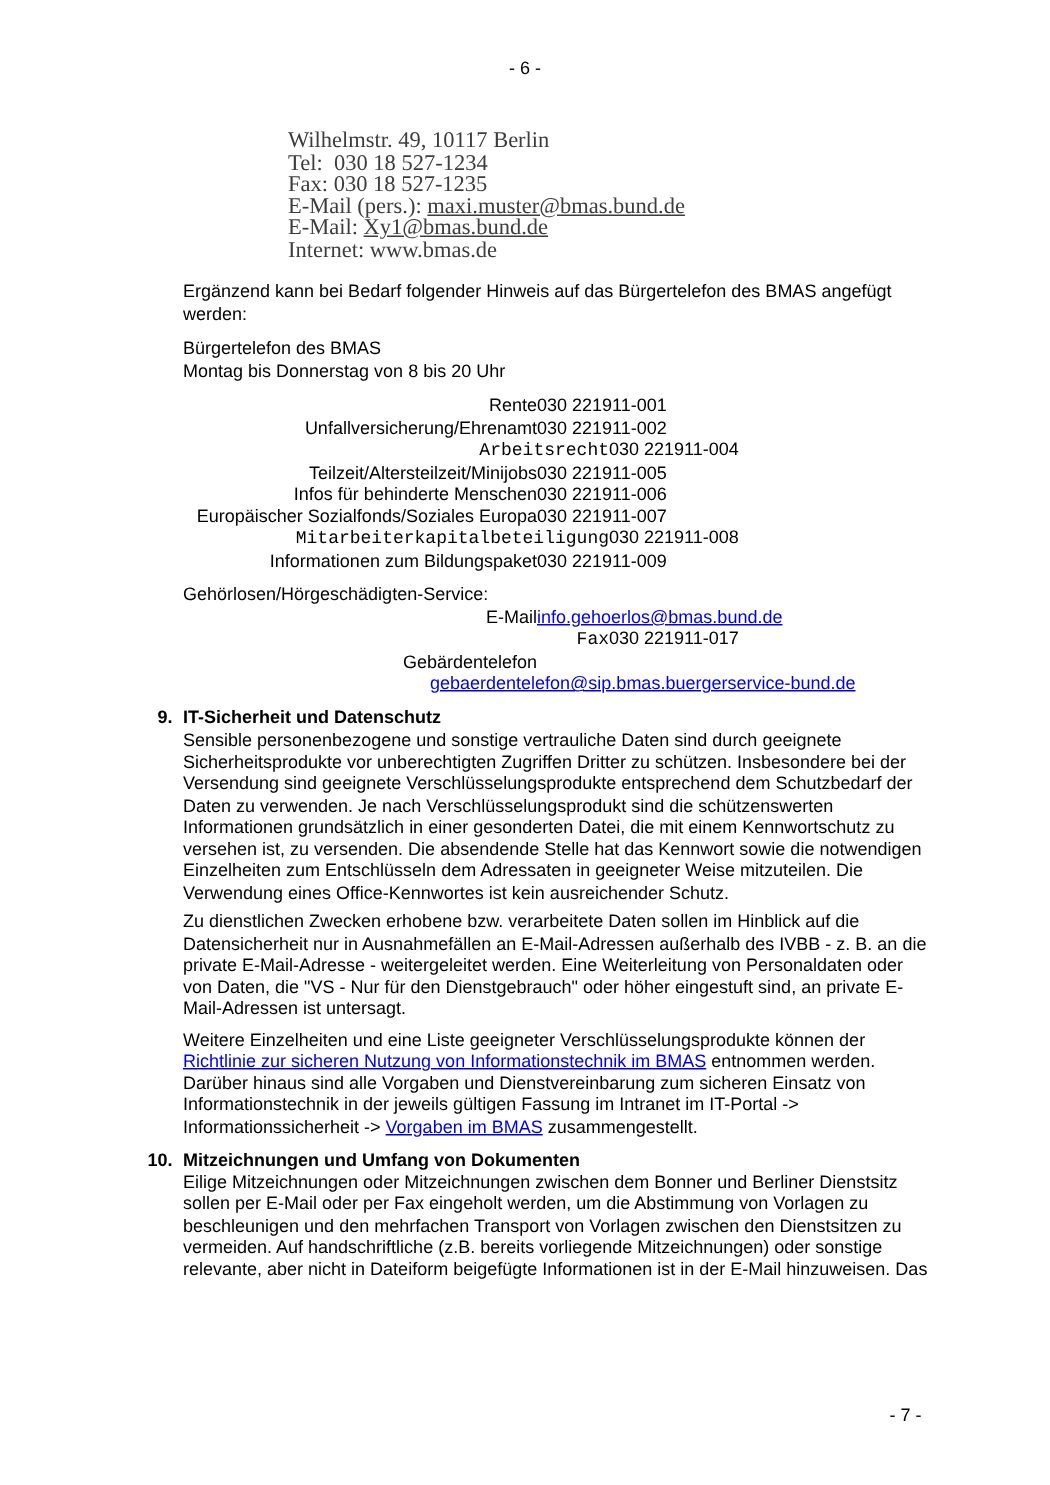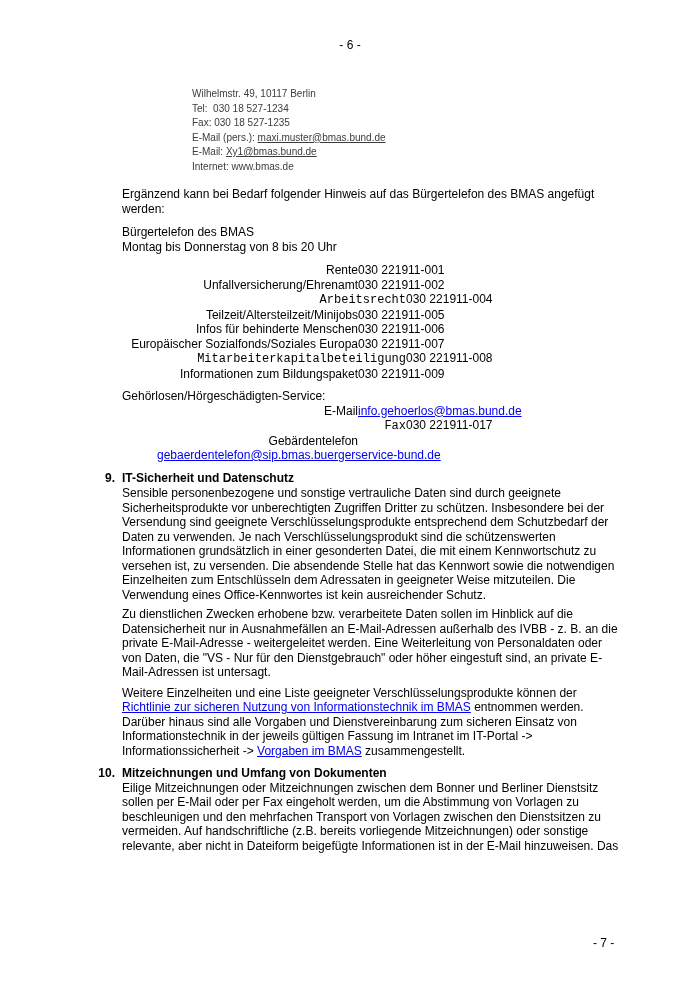--- a/index.html
+++ b/index.html
@@ -9,36 +9,36 @@
   }
   html,body{margin:0;padding:0;}
   body{
     width:700px;height:990px;position:relative;overflow:hidden;
     background:#ffffff;color:var(--text);
     font-family:"Liberation Sans",sans-serif;font-size:12px;
   }
   .pagenum-top{padding-top:38px;text-align:center;line-height:14px;}
   .address{
     margin:35px 0 0 192px;
-    font-family:Liberation Sans, sans-serif;font-size:10px;line-height:14.5px;
+    font-family:Liberation Serif, serif;font-size:15px;line-height:14.5px;
     color:var(--addr);white-space:pre;
   }
   .para{margin-left:122px;line-height:14.5px;white-space:nowrap;}
   .p1{margin-top:12px}
   .p2{margin-top:13px}
   .p3{margin-top:9px}
   .list{margin-top:9px}
   .service{margin-top:8px}
   .p4{margin-top:1px}
   .p5{margin-top:5px}
   .p6{margin-top:6px}
   .p7{margin-top:0}
   .row-label{display:inline-block;width:236px;text-align:right;}
   .row-label.wide{width:284px;font-family:Liberation Mono, monospace;}
-  .extra-link-line{margin-left:35px;}
+  .extra-link-line{margin-left:35px;text-align:center;}
   .sec-head{margin-left:122px;font-weight:bold;line-height:14.5px;position:relative;}
   .h9{margin-top:8px}
   .h10{margin-top:8px}
   .sec-num{position:absolute;left:-26px;width:19px;text-align:right;}
   .pagenum-bottom{position:absolute;left:593px;top:936px;line-height:14px;}
   a.link{color:var(--link);text-decoration:underline;cursor:pointer;}
   a.link.dark{color:var(--addr);}
 </style>
 </head>
 <body>

